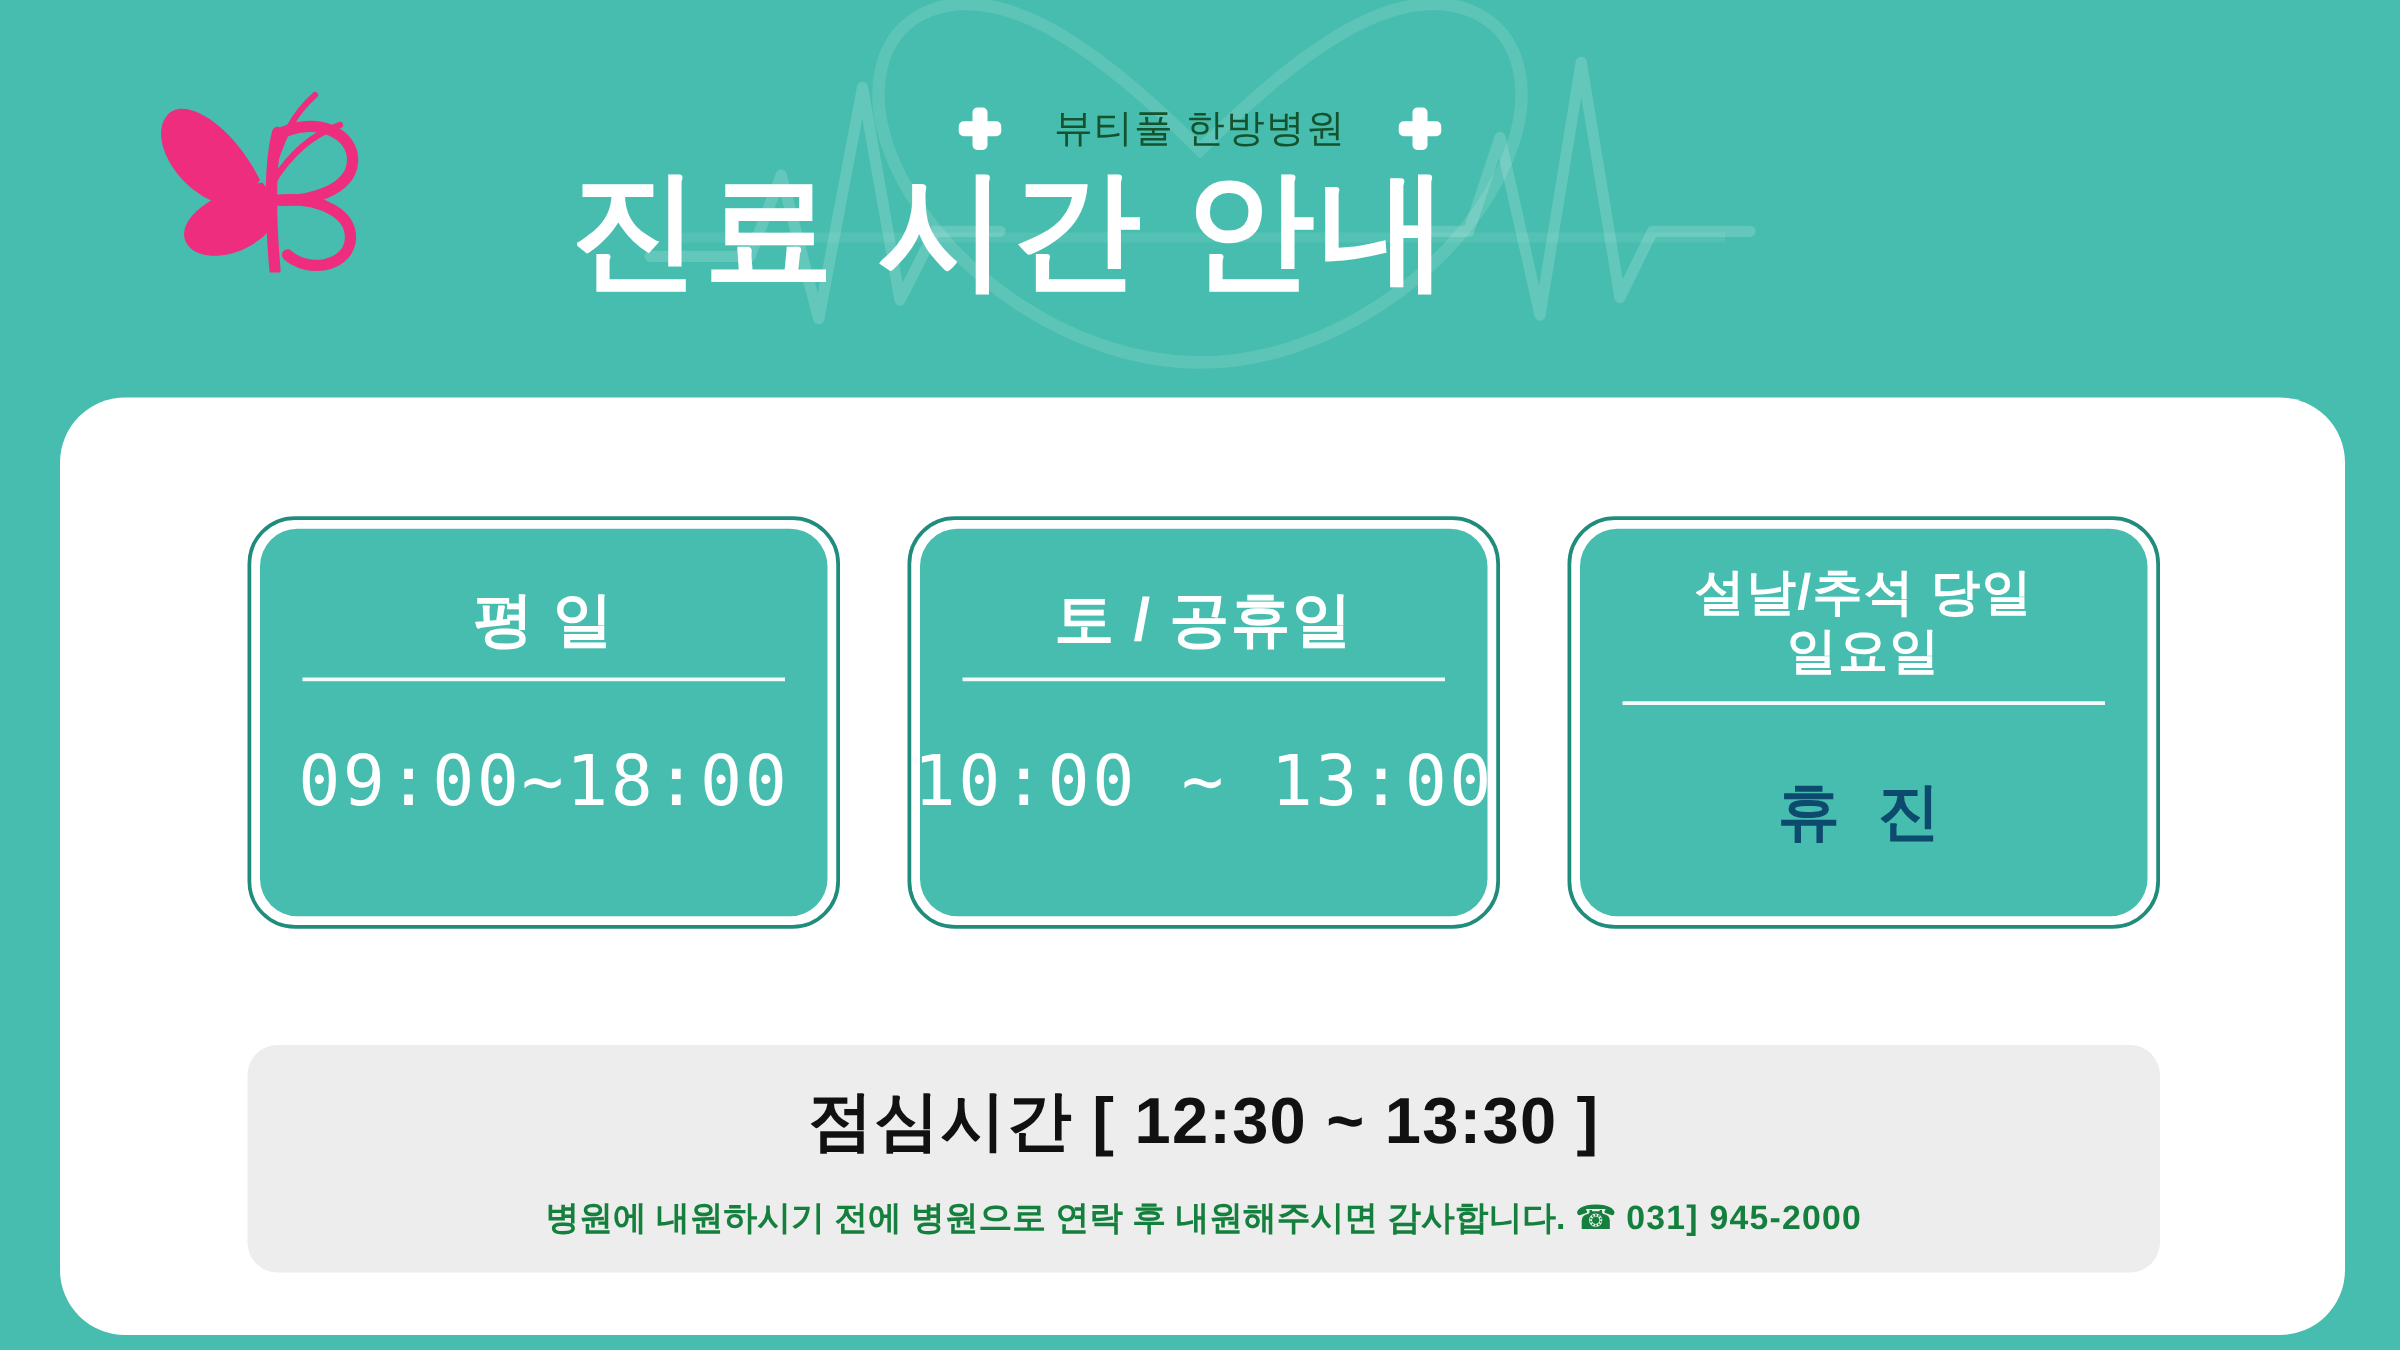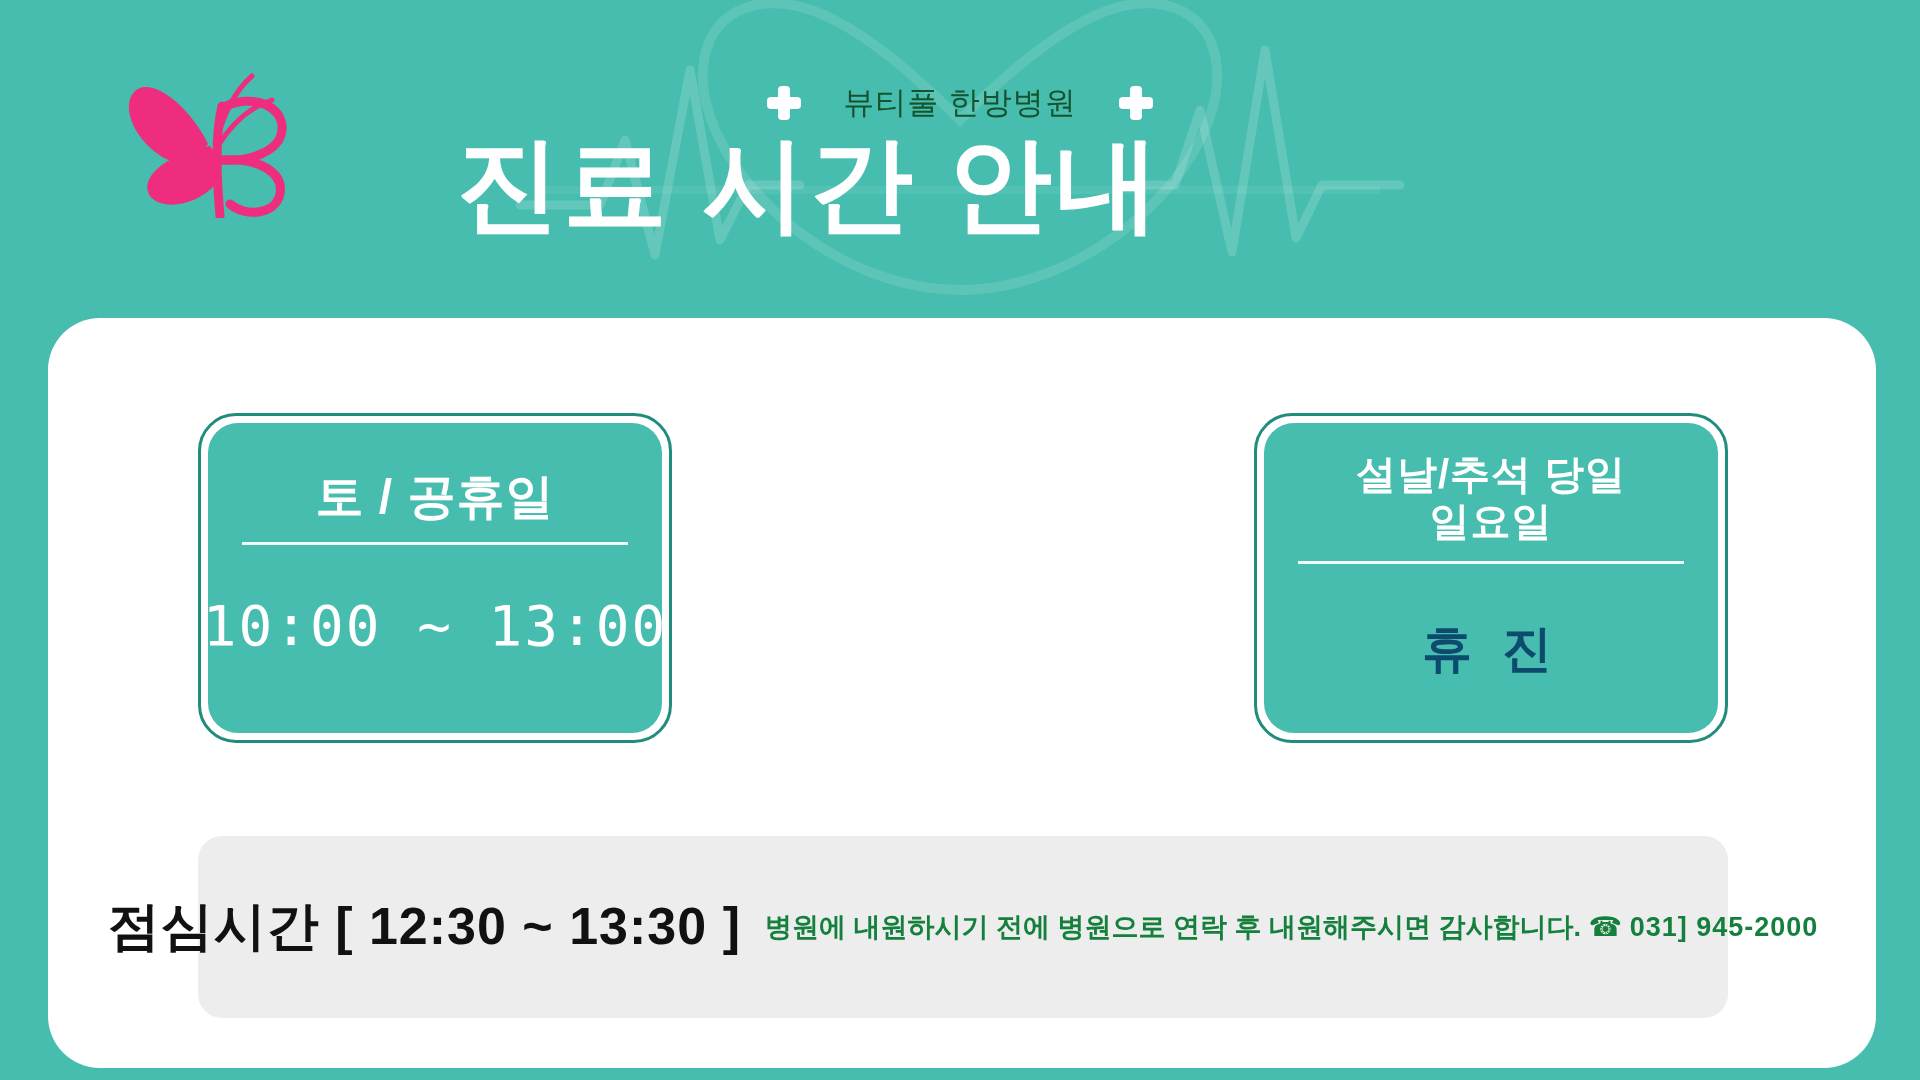--- a/index.html
+++ b/index.html
@@ -148,21 +148,21 @@
   }
 
   
   .notice {
     position:absolute;
     left:150px; top:518px;
     width:1530px; height:182px;
     background:#ededed;
     border-radius:24px;
     display:flex;
-    flex-direction:row;
+    flex-direction:column;
     align-items:center;
     justify-content:center;
     gap:24px;
   }
   .notice-main {
     color:#111111;
     font-size:52px;
     font-weight:bold;
     letter-spacing:1px;
     white-space:nowrap;
@@ -212,20 +212,27 @@
     <span class="cross"></span>
   </div>
 
   <div class="page-title">진료 시간 안내</div>
 </div>
 
 <div class="panel">
 
   <div class="cards">
 
+    <div class="card">
+      <div class="card-inner">
+        <div class="card-title one-line">평 일</div>
+        <div class="divider"></div>
+        <div class="card-value">09:00~18:00</div>
+      </div>
+    </div>
 
     <div class="card">
       <div class="card-inner">
         <div class="card-title one-line">토 / 공휴일</div>
         <div class="divider"></div>
         <div class="card-value">10:00 ~ 13:00</div>
       </div>
     </div>
 
     <div class="card">

